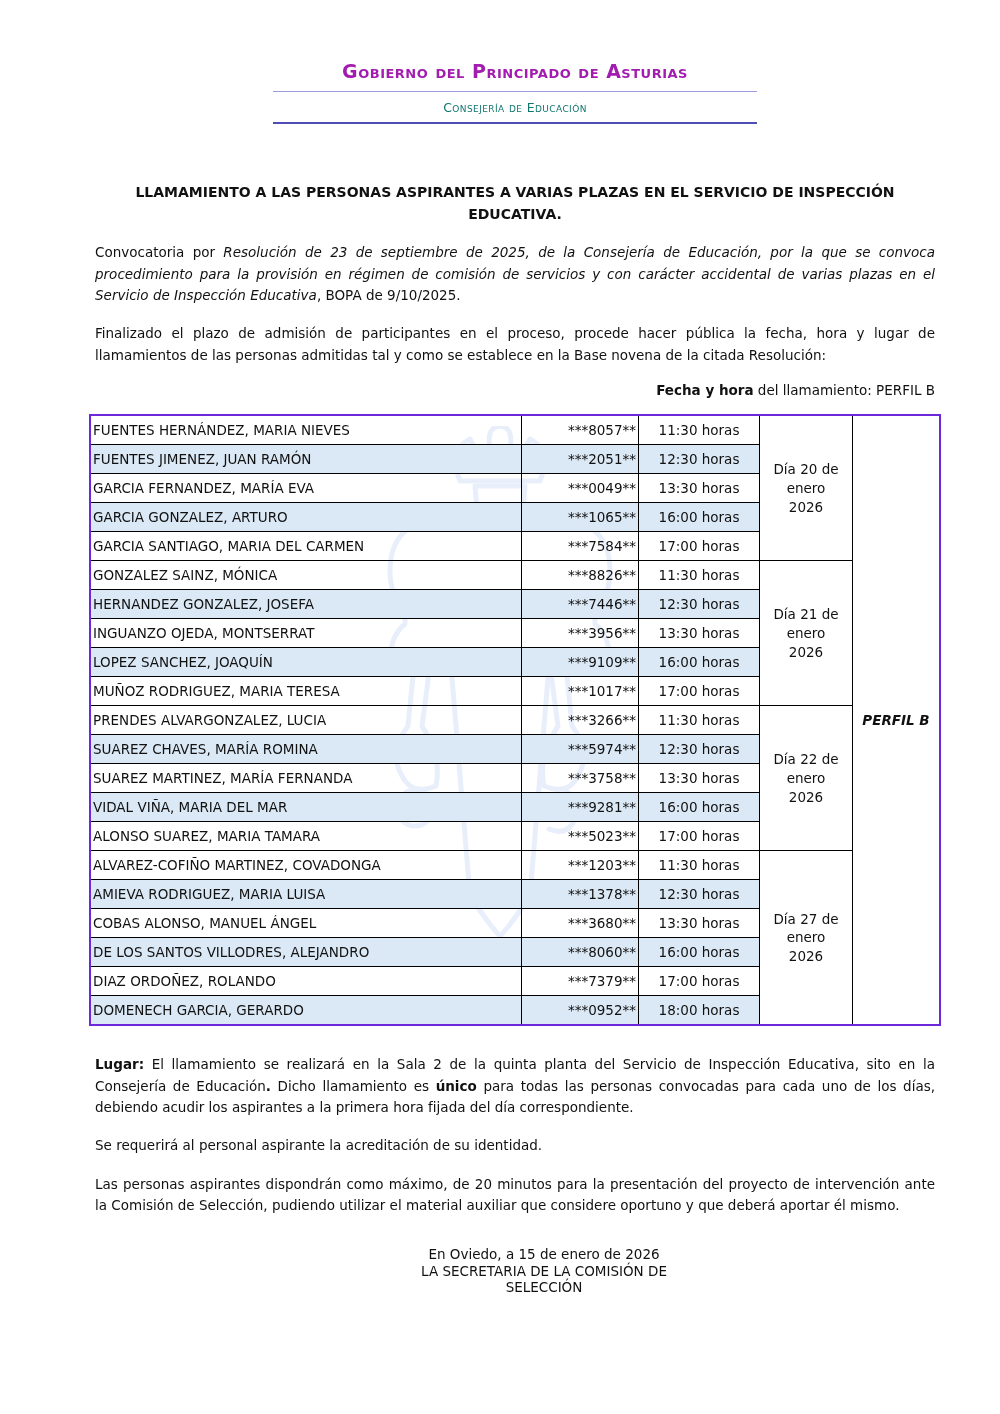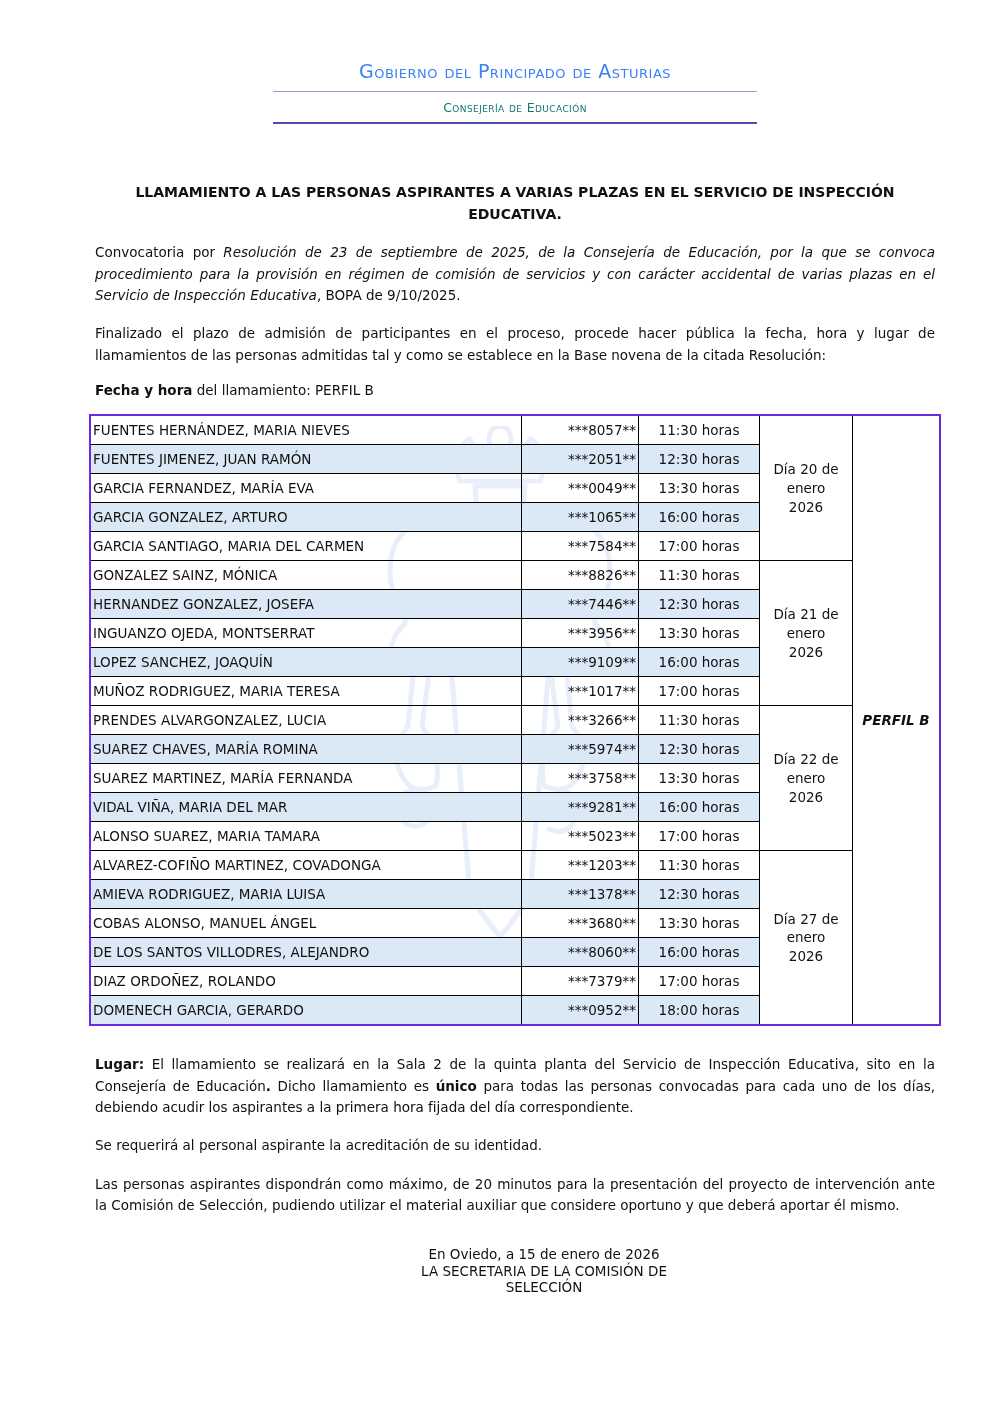--- a/index.html
+++ b/index.html
@@ -11,23 +11,23 @@
     font-family:"DejaVu Sans",sans-serif;
     color:#111;
     overflow:hidden;
     box-sizing:border-box;
     padding:60px 65px 0 95px;
   }
   
   .letterhead{width:484px;margin:0 auto;text-align:center;}
   .letterhead .org{
     font-variant:small-caps;
-    color:#3b82f6;
+    color:#a21caf;
     font-size:19px;
-    font-weight:400;
+    font-weight:700;
     letter-spacing:.5px;
     padding-bottom:9px;
     border-bottom:1.5px solid #9b9be0;
   }
   .letterhead .dept{
     font-variant:small-caps;
     color:#0f766e;
     font-size:12.5px;
     font-weight:500;
     letter-spacing:.4px;
@@ -43,21 +43,21 @@
     font-weight:bold;
     line-height:1.55;
   }
   p.body-par{
     width:840px;
     margin:17px 0 0 0;
     font-size:13.5px;
     line-height:1.58;
     text-align:justify;
   }
-  p.fecha-par{margin-top:14px;text-align:left;}
+  p.fecha-par{margin-top:14px;text-align:right;}
   .italic{font-style:italic;}
   b,.bold{font-weight:bold;}
   
   .table-wrap{position:relative;margin-top:13px;width:852px;}
   .watermark{position:absolute;left:215px;top:12px;z-index:0;pointer-events:none;}
   table.llamamiento{
     position:relative;z-index:1;
     border-collapse:collapse;
     table-layout:fixed;
     margin-left:-6px;

